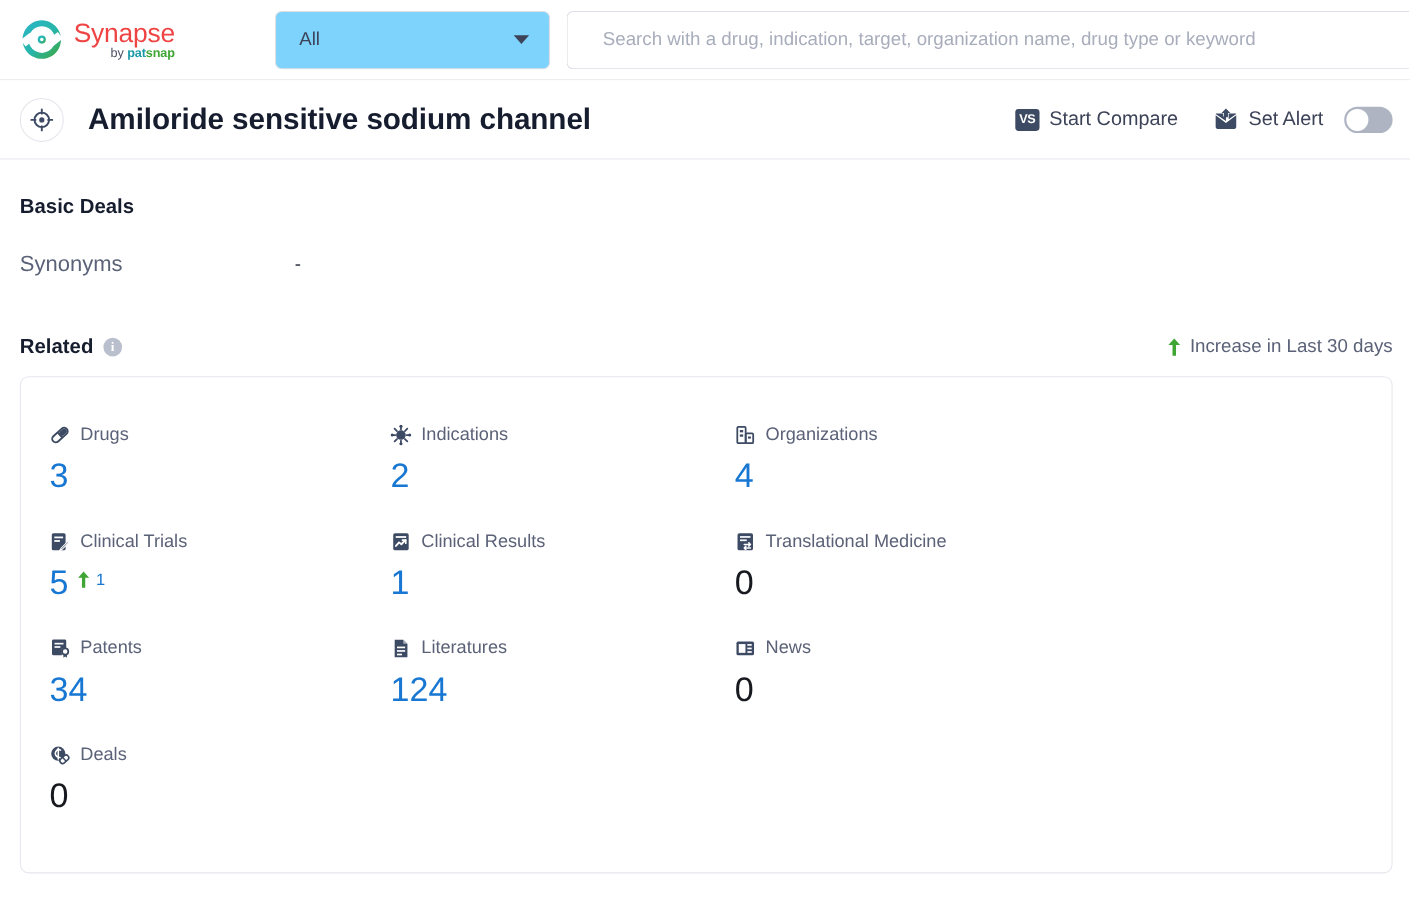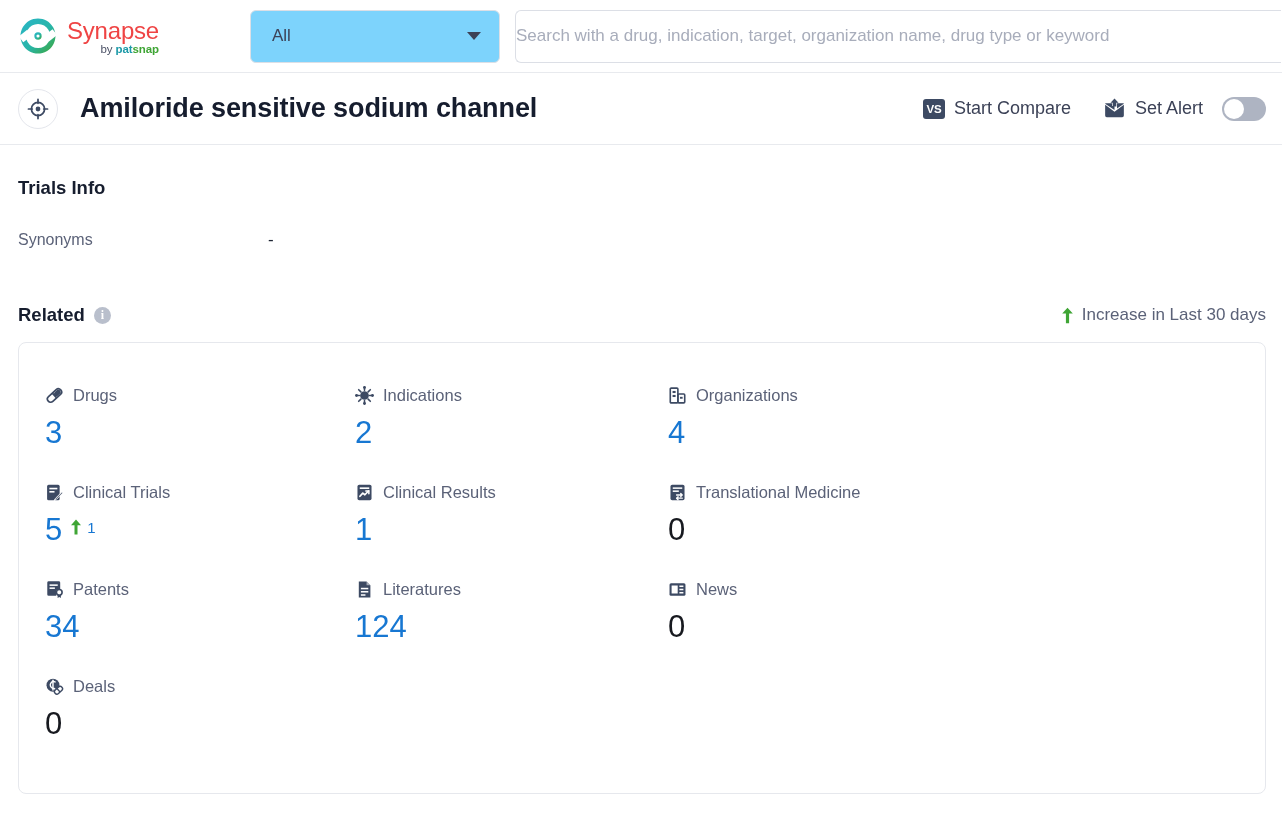--- a/index.html
+++ b/index.html
@@ -75,21 +75,21 @@
   .search-box {
     flex: 1 1 auto;
     height: 53px;
     margin-left: 15px;
     margin-right: 1px;
     border: 1px solid #dcdfe6;
     border-radius: 6px 0 0 6px;
     border-right: none;
     display: flex;
     align-items: center;
-    padding: 0 0;
+    padding: 0 32px;
     background: #fff;
   }
   .search-input {
     border: none;
     outline: none;
     width: 100%;
     font-size: 17px;
     color: #3c4257;
     font-family: "Liberation Sans", sans-serif;
     background: transparent;
@@ -173,21 +173,21 @@
     margin-top: 32px;
   }
 
   .synonyms-row {
     display: flex;
     align-items: center;
     margin-top: 30px;
     height: 22px;
   }
   .synonyms-label {
-    font-size: 16px;
+    font-size: 20px;
     color: #5b6278;
     width: 250px;
     flex: 0 0 250px;
   }
   .synonyms-value { font-size: 17px; color: #1d2433; }
 
   .related-header {
     display: flex;
     align-items: center;
     margin-top: 53px;
@@ -339,21 +339,21 @@
     </svg>
     <span class="action-label">Set Alert</span>
     <span class="toggle">
       <span class="toggle-knob"></span>
     </span>
   </div>
 </div>
 
 <div class="content">
 
-  <div class="section-title">Trials Info</div>
+  <div class="section-title">Basic Deals</div>
 
   <div class="synonyms-row">
     <span class="synonyms-label">Synonyms</span>
     <span class="synonyms-value">-</span>
   </div>
 
   <div class="related-header">
     <span class="related-title">Related</span>
     <span class="info-icon">i</span>
     <span class="related-spacer"></span>

